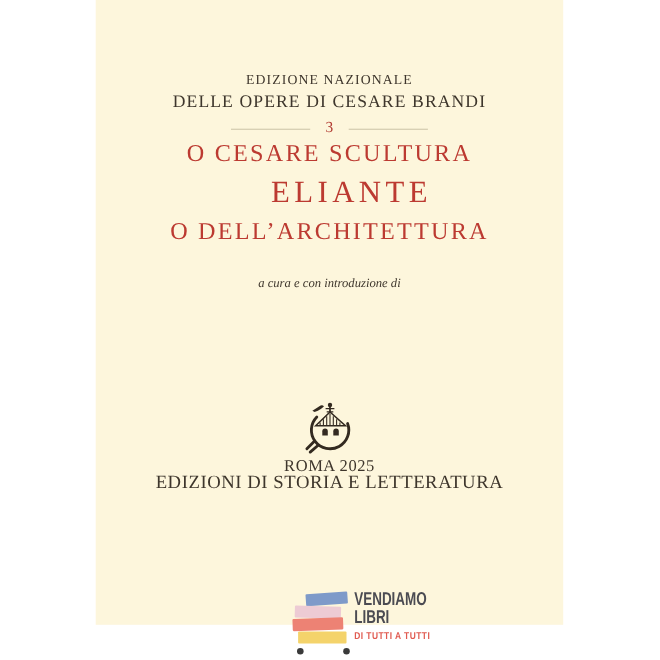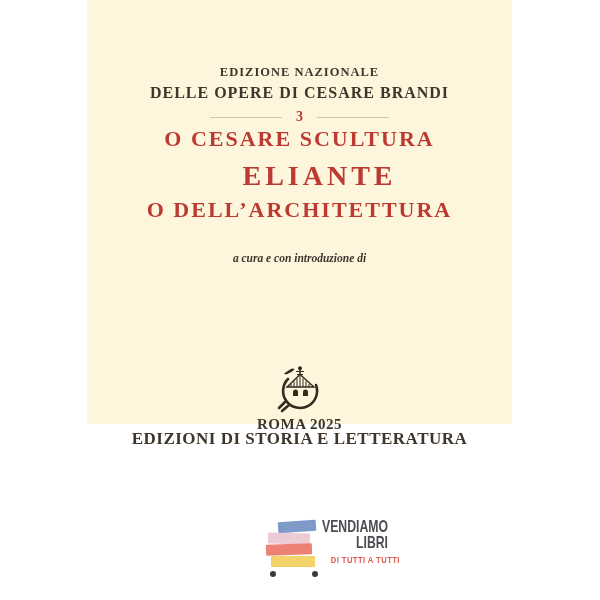--- a/index.html
+++ b/index.html
@@ -1,42 +1,42 @@
 <!DOCTYPE html>
 <html><head>
 <meta charset="utf-8">
 <style>
   html,body{margin:0;padding:0;}
   body{
     width:600px;height:600px;background:#ffffff;position:relative;overflow:hidden;
     font-family:"Liberation Serif", serif;
   }
   .cover{
-    position:absolute;left:87px;top:0;width:425px;height:424px;
-    background:#fdf6dc;text-align:center;color:#3e362c;font-weight:bold;
+    position:absolute;left:87px;top:0;width:425px;height:568px;
+    background:#fdf6dc;text-align:center;color:#3e362c;
   }
   .series-line1{margin-top:65px;font-size:12.5px;letter-spacing:1px;line-height:15px;}
   .series-line2{margin-top:5px;font-size:16px;letter-spacing:1px;line-height:15px;}
   .series-number-row{
     margin-top:9px;height:16px;display:flex;align-items:center;justify-content:center;gap:14px;
   }
   .series-rule{width:72px;height:1px;background:#cfc6ab;}
   .series-number{font-size:14px;color:#b23c33;line-height:16px;}
   .title1{margin-top:36px;font-size:28px;letter-spacing:4px;line-height:38px;color:#bc3a31;}
   .title2{font-size:22px;letter-spacing:2px;line-height:28px;color:#bc3a31;}
   .title3{margin-top:4px;font-size:28px;letter-spacing:4px;line-height:38px;color:#bc3a31;padding-left:40px;}
   .title4{font-size:22px;letter-spacing:2px;line-height:30px;color:#bc3a31;}
   .editor-intro{margin-top:26px;font-size:11.5px;font-style:italic;line-height:14px;}
   .editor-name{margin-top:3px;font-size:11.5px;letter-spacing:1.2px;line-height:14px;}
   .emblem-wrap{margin-top:100px;height:48px;line-height:0;}
   .place-year{margin-top:5px;font-size:15px;letter-spacing:.5px;line-height:13px;}
   .publisher{margin-top:1px;font-size:17px;letter-spacing:.5px;line-height:13px;}
 
   
-  .seller-badge{position:absolute;left:258px;top:514px;width:212px;height:62px;text-align:right;}
+  .seller-badge{position:absolute;left:258px;top:532px;width:212px;height:62px;text-align:left;}
   .book-stack{position:absolute;left:8px;top:7px;width:54px;height:46px;}
   .book{height:11px;border-radius:1px;}
   .book.b1{width:38px;margin-left:12px;transform:rotate(-4deg);}
   .book.b2{width:42px;margin-left:2px;transform:rotate(1.5deg);margin-top:1px;}
   .book.b3{width:46px;margin-left:0;transform:rotate(-2deg);}
   .book.b4{width:44px;margin-left:5px;margin-top:1px;}
   .wheel{position:absolute;width:6px;height:6px;border-radius:50%;background:#3a3a3a;top:50px;}
   .wheel.left{left:4px;}
   .wheel.right{left:46px;}
   .badge-text{position:absolute;left:64px;top:5px;font-family:"Liberation Sans", sans-serif;}

